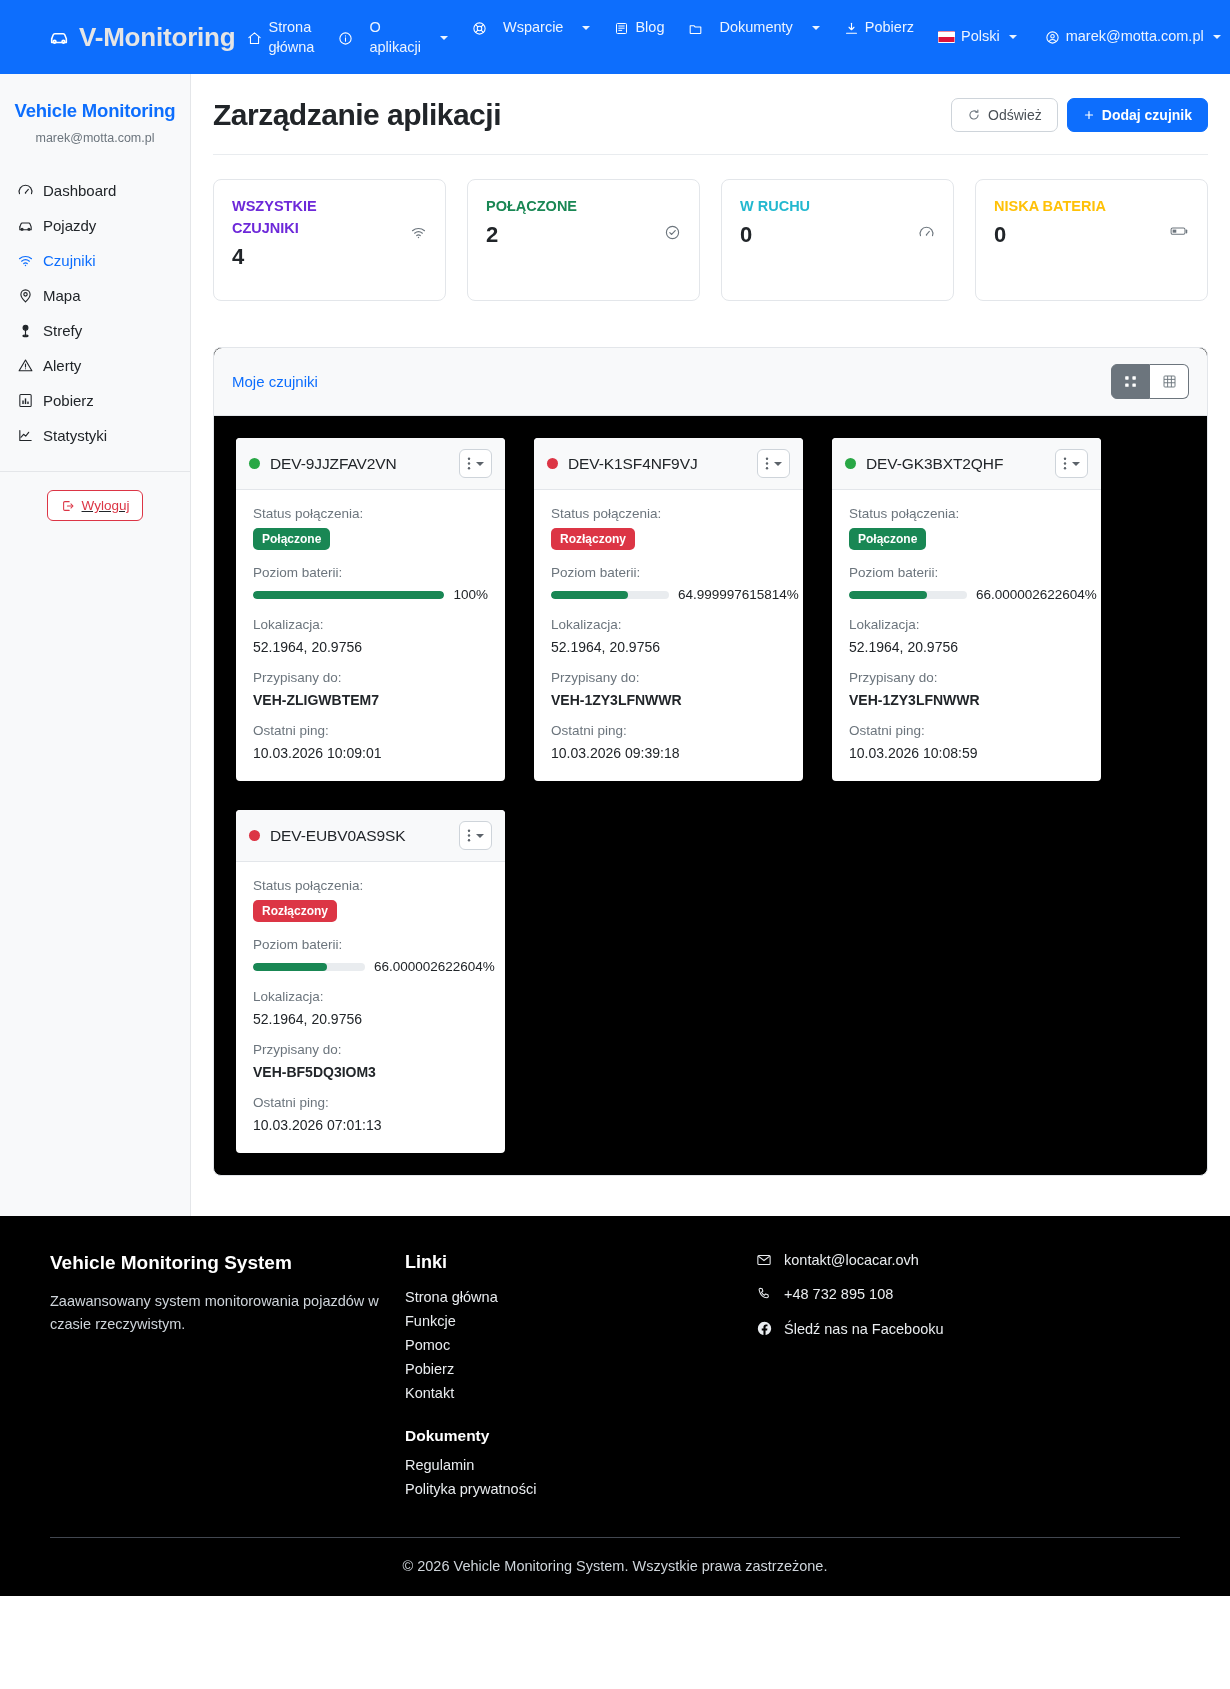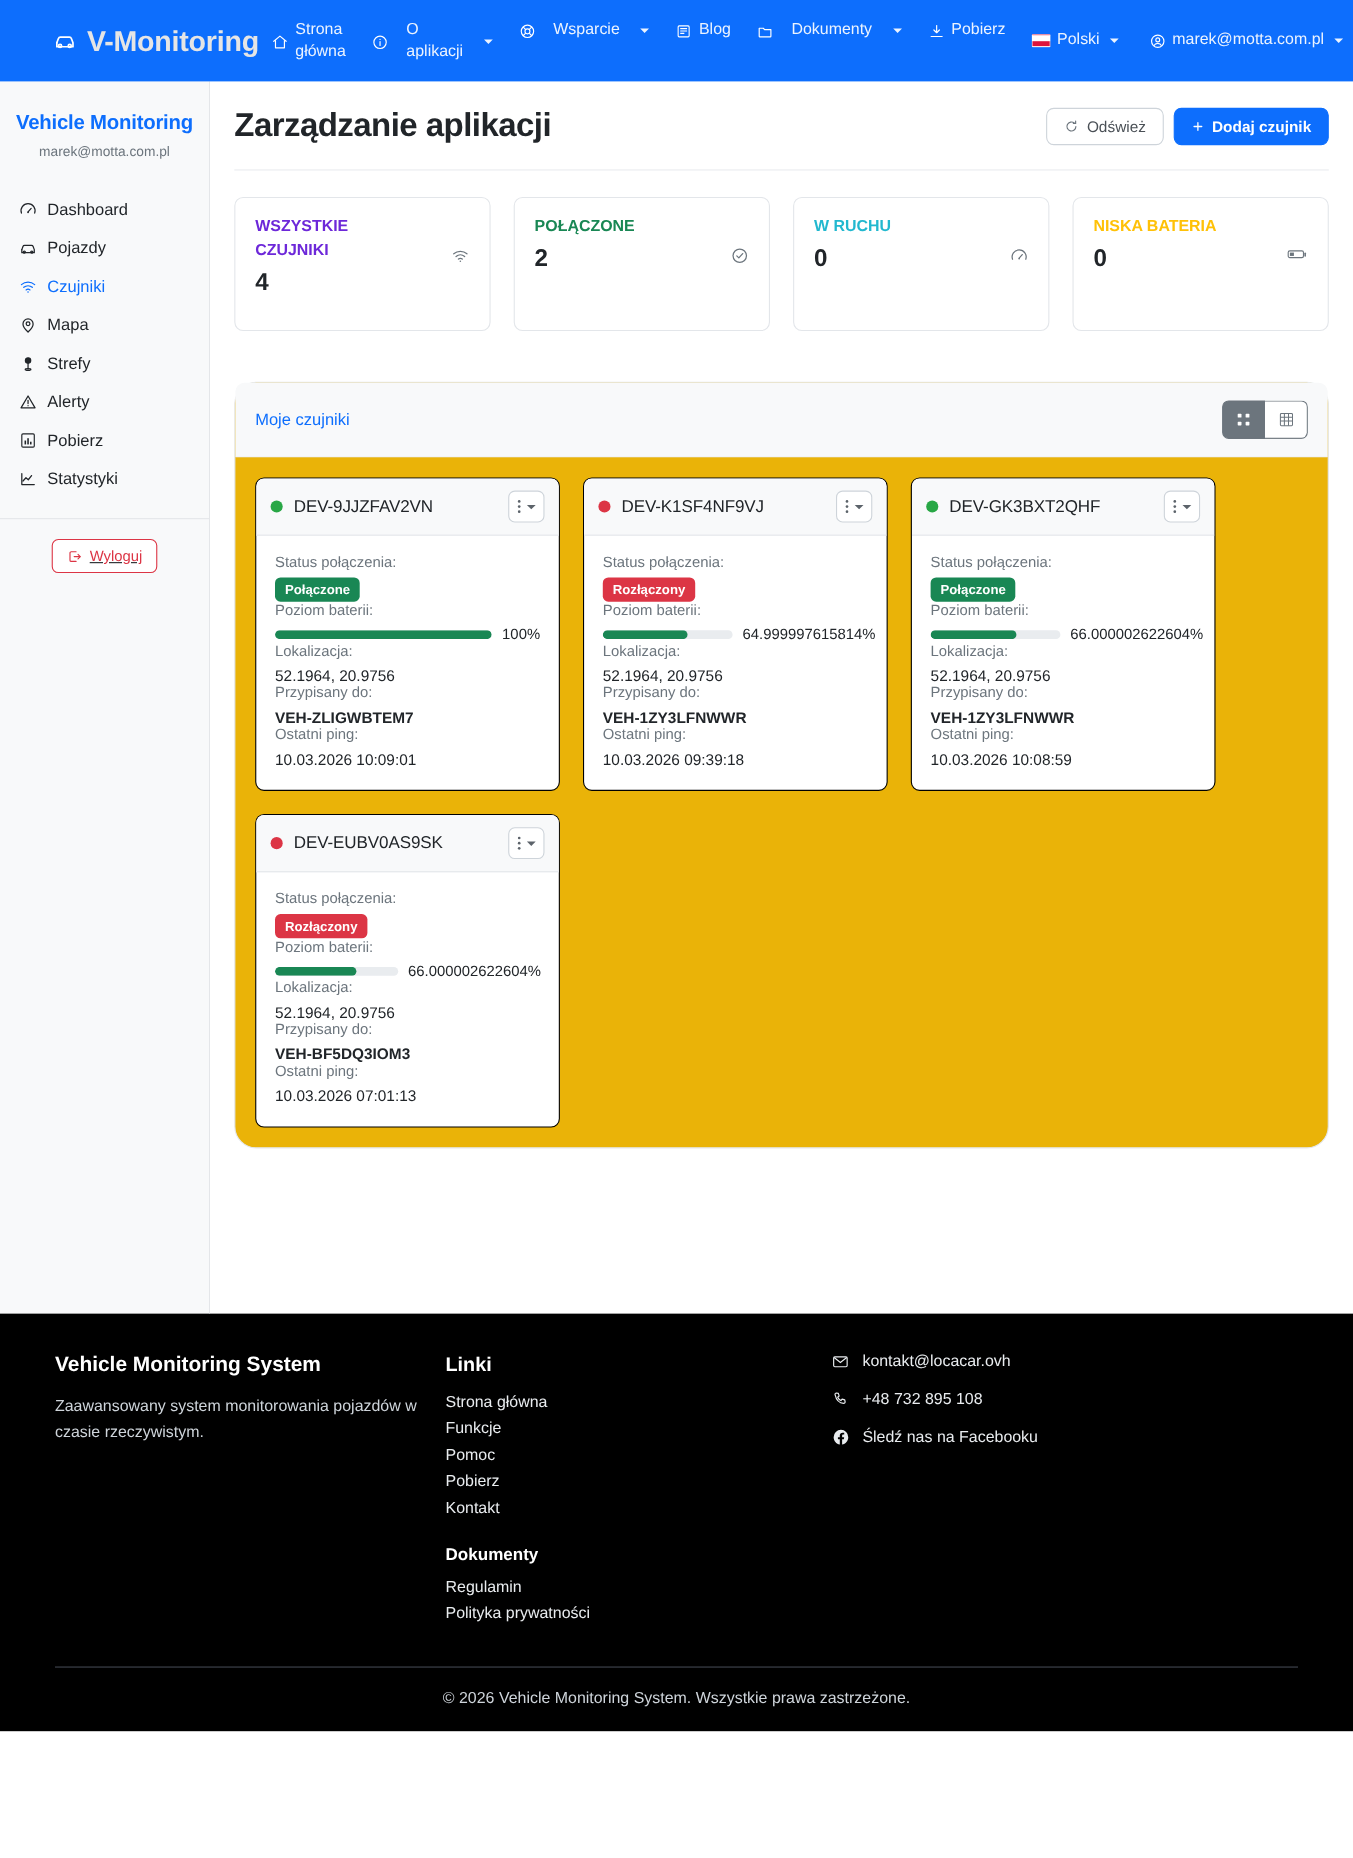--- a/index.html
+++ b/index.html
@@ -171,22 +171,22 @@
   .stat-icon { position: absolute; right: 18px; top: 44px; color: #6c757d; }
   .c-blue { color: #6d28d9; }
   .c-green { color: #198754; }
   .c-cyan { color: #22b8cf; }
   .c-amber { color: #ffc107; }
 
   
   .panel {
     margin-top: 46px;
     border: 1px solid #e3e6ea;
-    border-radius: 20px;
-    background: #eab308;
+    border-radius: 8px;
+    background: #000000;
   }
   .panel-head {
     background: #f8f9fa;
     border-bottom: 1px solid #e3e6ea;
     border-radius: 8px 8px 0 0;
     padding: 16px 18px;
     display: flex;
     align-items: center;
     justify-content: space-between;
     min-height: 62px;
@@ -202,21 +202,21 @@
   }
   .vt-btn.active { background: #6c757d; color: #fff; }
   .vt-btn:first-child { border-radius: 6px 0 0 6px; }
   .vt-btn:last-child { border-radius: 0 6px 6px 0; border-left: none; }
 
   .panel-body { padding: 18px; display: flex; flex-wrap: wrap; gap: 21px; }
 
   
   .sensor-card {
     width: 277px;
-    border: 1px solid #000000;
+    border: 4px solid #000000;
     border-radius: 8px;
     background: #fff;
     overflow: hidden;
   }
   .sc-head {
     background: #f8f9fa;
     border-bottom: 1px solid #e3e6ea;
     padding: 11px 13px;
     display: flex;
     align-items: center;
@@ -243,21 +243,21 @@
   .sc-menu .caret-d {
     border-left: 4px solid transparent;
     border-right: 4px solid transparent;
     border-top: 4.5px solid #5c636a;
     display: inline-block;
   }
   .sc-body { padding: 16px 17px 20px; }
   .fld-label { color: #6c757d; font-size: 13.5px; margin-bottom: 7px; }
   .fld-val { font-size: 14px; color: #212529; }
   .fld-val.bold { font-weight: 700; }
-  .fld + .fld { }
+  .fld + .fld { margin-top: 15px; }
   .badge {
     display: inline-block;
     font-size: 12px;
     font-weight: 700;
     border-radius: 5px;
     padding: 4px 9px;
     color: #fff;
   }
   .badge.green { background: #198754; }
   .badge.red { background: #dc3545; }

